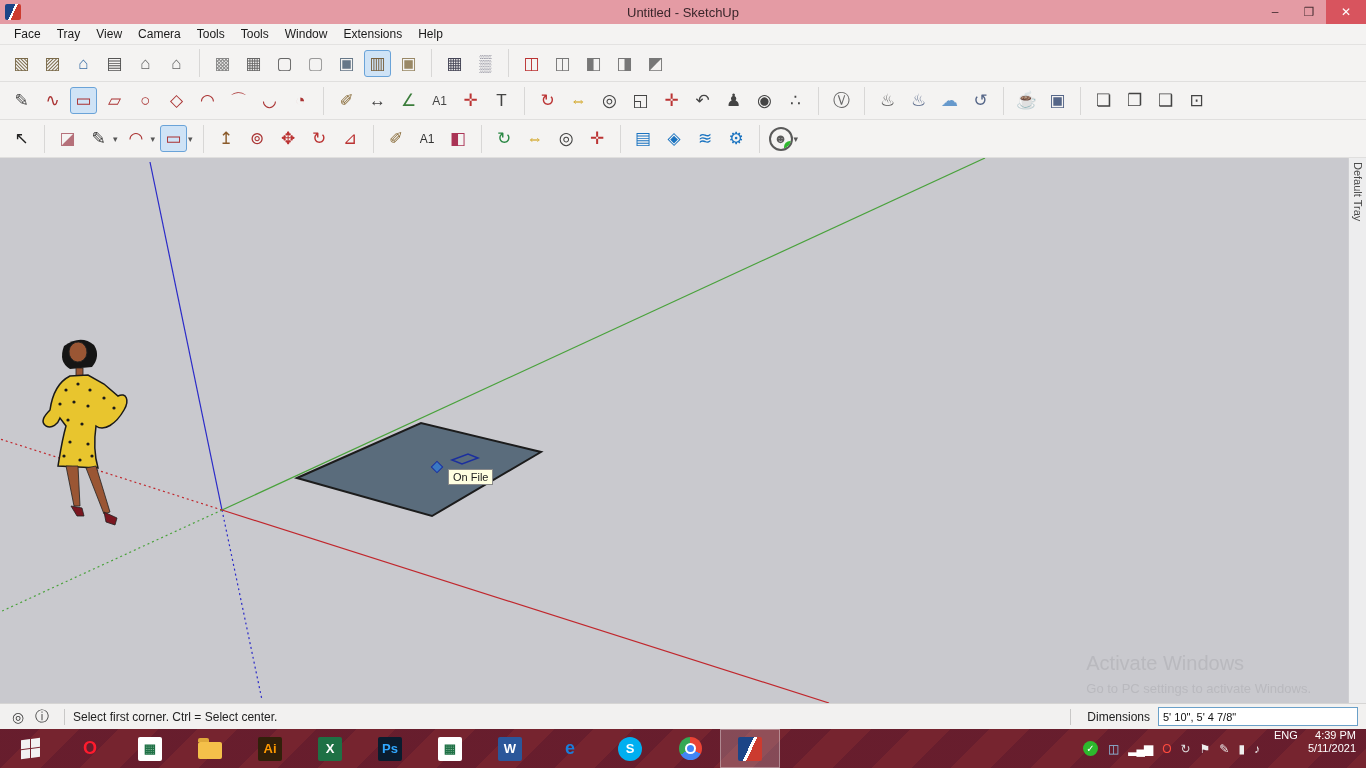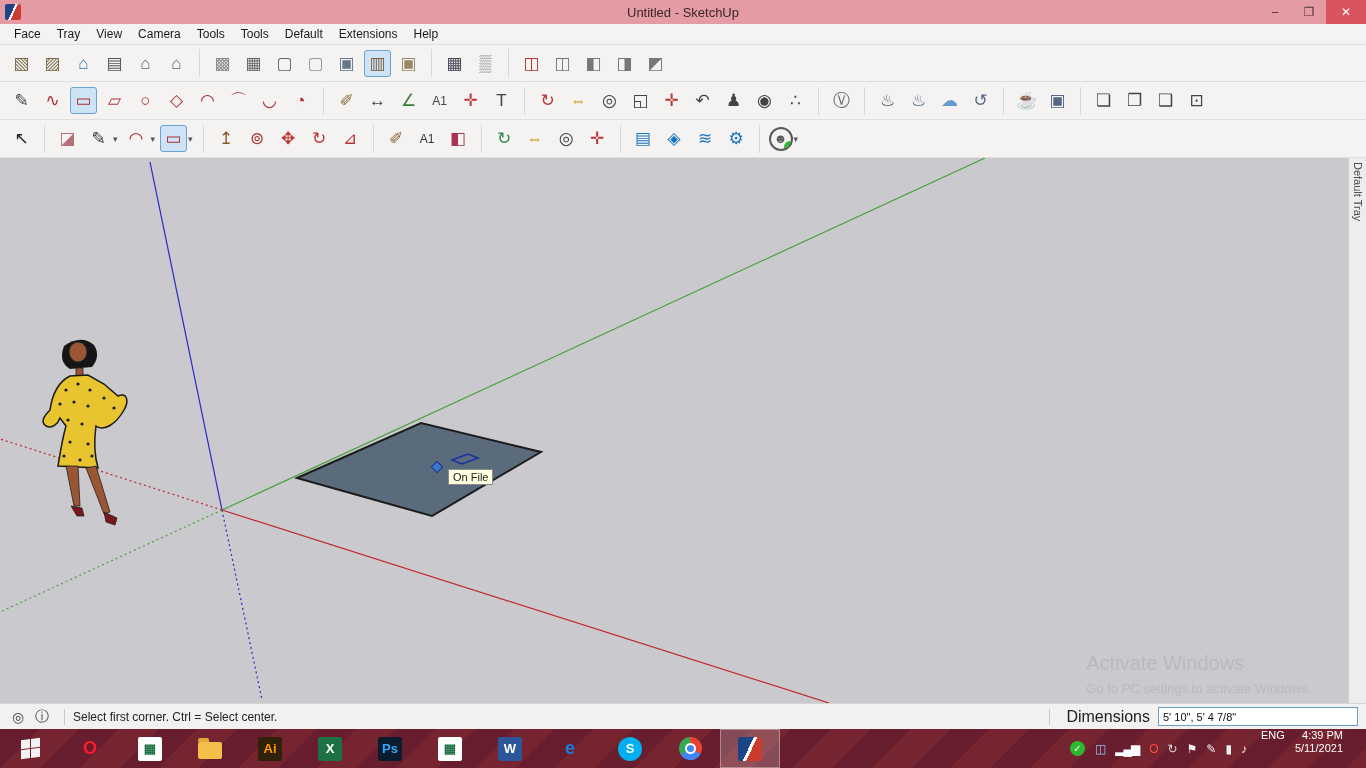--- a/index.html
+++ b/index.html
@@ -41,21 +41,21 @@
   .watermark .wm2 { font-size:13px; margin-top:6px; }
   .tray-strip { position:absolute; right:0; top:0; width:18px; height:100%; background:#ededee; border-left:1px solid #cfcfd2; }
   .tray-strip span { writing-mode:vertical-rl; font-size:11px; color:#4a4a4a; display:block; margin:4px auto 0; }
 
   
   .statusbar { height:26px; background:#f2f1f0; border-top:1px solid #d6d5d4; display:flex; align-items:center; padding:0 8px; flex:0 0 auto; }
   .st-icon { width:20px; height:20px; display:flex; align-items:center; justify-content:center; font-size:14px; color:#3a3a3a; margin-right:4px; }
   .st-div { width:1px; height:16px; background:#c9c8c7; margin:0 8px; }
   .st-hint { font-size:12px; color:#222; }
   .st-right { margin-left:auto; display:flex; align-items:center; }
-  .dim-label { font-size:16px; color:#222; margin:0 8px; }
+  .dim-label { font-size:12px; color:#222; margin:0 8px; }
   .dim-input { width:200px; height:19px; border:1px solid #6aa0c8; background:#fff; font-size:11px; font-family:"Liberation Sans",sans-serif; padding:0 4px; color:#111; }
 
   
   .taskbar { height:39px; background:#76242f; display:flex; align-items:stretch; flex:0 0 auto; position:relative;
     background-image:repeating-linear-gradient(135deg, rgba(60,10,40,0.25) 0 28px, rgba(0,0,0,0) 28px 56px); }
   .start-btn { width:48px; display:flex; align-items:center; justify-content:center; cursor:default; }
   .win-logo { display:grid; grid-template-columns:9px 9px; grid-template-rows:9px 9px; gap:1px; transform:skewY(-8deg); }
   .win-pane { background:#f2f2f2; }
   .tb-apps { display:flex; align-items:stretch; }
   .tb-app { width:60px; display:flex; align-items:center; justify-content:center; cursor:default; }
@@ -67,21 +67,21 @@
   .folder-ic::before { content:''; position:absolute; left:0; top:-4px; width:11px; height:4px; background:#e0a93a; border-radius:2px 2px 0 0; }
   .chrome-ball { width:23px; height:23px; border-radius:50%; position:relative;
     background:conic-gradient(#ea4335 0 33%, #4285f4 33% 66%, #34a853 66% 100%); }
   .chrome-ball::after { content:''; position:absolute; inset:6px; background:#fff; border-radius:50%; }
   .chrome-ball::before { content:''; position:absolute; inset:8px; background:#4285f4; border-radius:50%; z-index:1; }
   .su-logo { width:24px; height:24px; border-radius:2px; background:linear-gradient(115deg,#1c4587 45%, #ffffff 45% 55%, #cc3b2f 55%); }
   .tb-tray { margin-left:auto; display:flex; align-items:center; }
   .tray-ic { margin:0 5px; font-size:12px; display:flex; align-items:center; justify-content:center; cursor:default; letter-spacing:-1px; }
   .tray-ic.tray-badge { width:15px; height:15px; border-radius:50%; font-size:10px; letter-spacing:0; }
   .tb-lang { color:#fff; font-size:11px; margin:0 10px; cursor:default; }
-  .tb-clock { color:#fff; font-size:11px; line-height:13px; text-align:right; padding-right:23px; cursor:default; }
+  .tb-clock { color:#fff; font-size:11px; line-height:13px; text-align:right; padding-right:10px; cursor:default; }
 </style>
 </head>
 <body>
 
 <div id="app">
 
   <div class="titlebar">
     <span class="su-logo-small"></span>
     <span class="title-text">Untitled - SketchUp</span>
     <div class="win-controls">
@@ -91,21 +91,21 @@
     </div>
   </div>
 
   <div class="menubar">
       <span class="menu-item">Face</span>
       <span class="menu-item">Tray</span>
       <span class="menu-item">View</span>
       <span class="menu-item">Camera</span>
       <span class="menu-item">Tools</span>
       <span class="menu-item">Tools</span>
-      <span class="menu-item">Default</span>
+      <span class="menu-item">Window</span>
       <span class="menu-item">Extensions</span>
       <span class="menu-item">Help</span>
     </div>
 
   <div class="toolbar r1">
       <span class="tb-icon" style="color: rgb(122, 106, 74);">▧</span>
       <span class="tb-icon" style="color: rgb(122, 106, 74);">▨</span>
       <span class="tb-icon" style="color: rgb(59, 110, 165);">⌂</span>
       <span class="tb-icon" style="color: rgb(85, 85, 85);">▤</span>
       <span class="tb-icon" style="color: rgb(102, 102, 102);">⌂</span>

